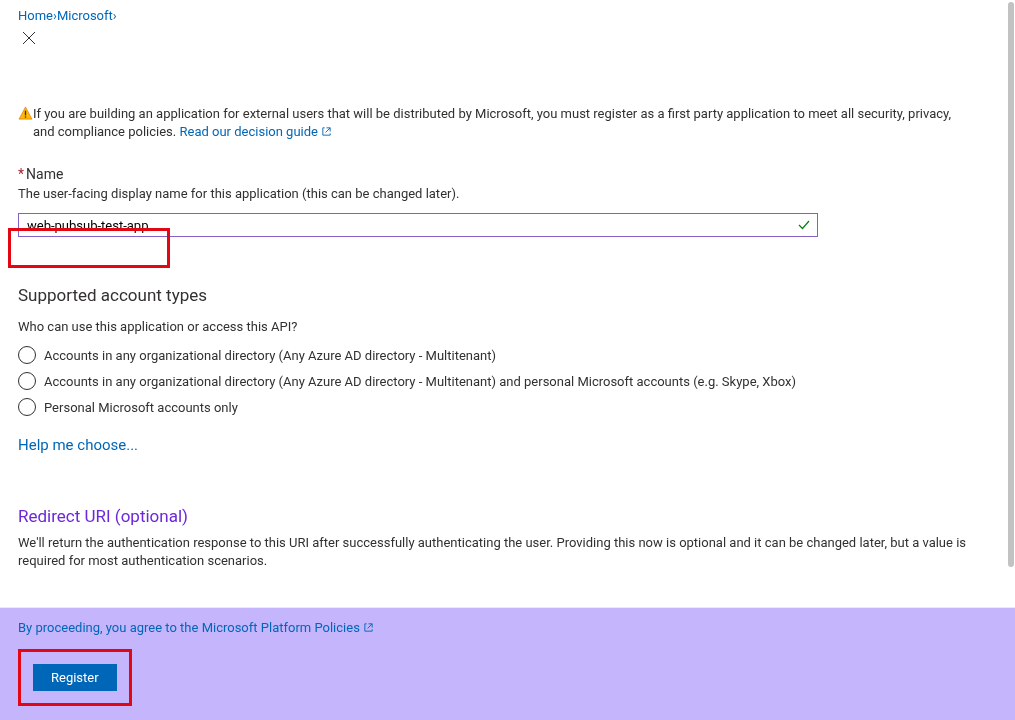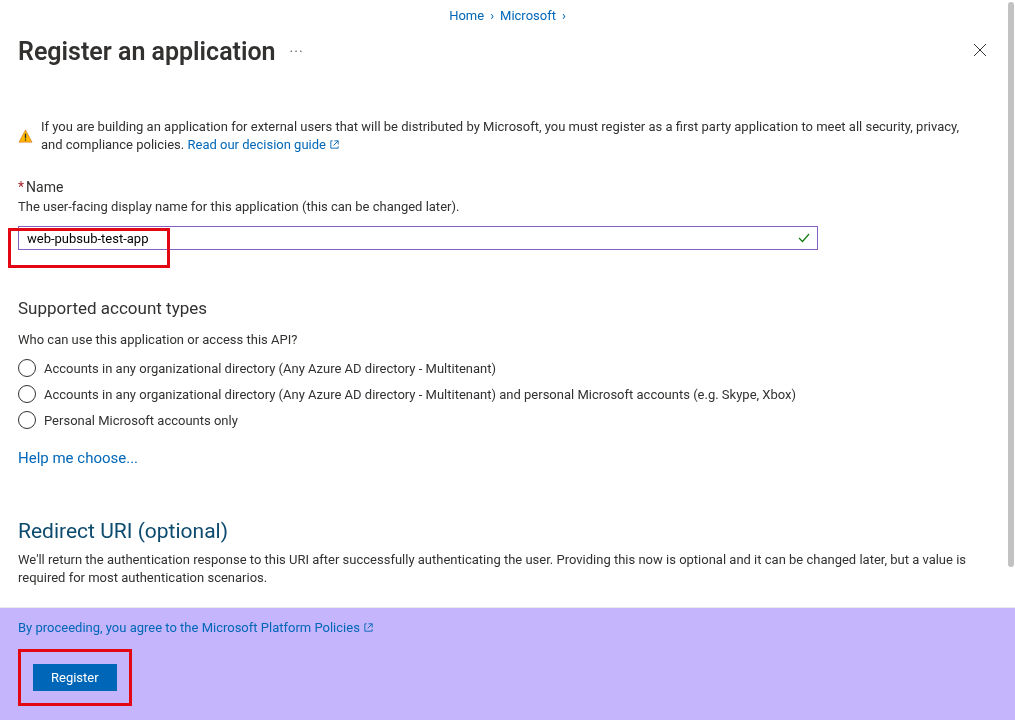--- a/index.html
+++ b/index.html
@@ -14,24 +14,23 @@
       position: relative;
     }
     .page {
       padding: 8px 18px 0 18px;
       height: 100%;
       position: relative;
     }
     .breadcrumb {
       display: flex;
       align-items: center;
-      gap: 6px;
-      font-size: 13px;
-      margin-bottom: 14px;
-      justify-content: center;
+      gap: 0;
+      font-size: 13px;
+      margin-bottom: 4px;
     }
     .breadcrumb a {
       color: #0067b8;
       text-decoration: none;
       cursor: pointer;
     }
     .breadcrumb-sep {
       color: #0067b8;
       font-size: 13px;
     }
@@ -61,22 +60,21 @@
       font-size: 16px;
       color: #323130;
       cursor: pointer;
       background: none;
       border: none;
       padding: 4px;
       margin-right: 6px;
     }
     .info-bar {
       display: flex;
-      align-items: center;
-      gap: 8px;
+      align-items: flex-start;
       font-size: 13px;
       color: #323130;
       line-height: 1.35;
       margin-bottom: 26px;
     }
     .info-text { max-width: 920px; }
     .link {
       color: #0067b8;
       text-decoration: none;
       cursor: pointer;
@@ -175,22 +173,22 @@
       border-radius: 50%;
       background: #005a9e;
     }
     .help-choose {
       color: #0067b8;
       font-size: 15px;
       cursor: pointer;
       display: inline-block;
     }
     .redirect-title {
-      font-size: 21px;
-      color: #0c4a6e;
+      font-size: 17px;
+      color: #6d28d9;
       margin-top: 52px;
       margin-bottom: 8px;
     }
     .redirect-desc {
       font-size: 13px;
       color: #323130;
       line-height: 1.4;
       max-width: 970px;
     }
     .footer {
@@ -241,24 +239,20 @@
   
   <div class="breadcrumb">
     <a>Home</a>
     <span class="breadcrumb-sep">›</span>
     <a>Microsoft</a>
     <span class="breadcrumb-sep">›</span>
   </div>
 
   
   <div class="header-row">
-    <div class="title-wrap">
-      <h1 class="page-title">Register an application</h1>
-      <span class="title-ellipsis">···</span>
-    </div>
     <button class="close-btn">
       <svg width="14" height="14" viewBox="0 0 14 14">
           <path d="M1 1 L13 13 M13 1 L1 13" stroke="#323130" stroke-width="1"></path>
         </svg>
     </button>
   </div>
 
   
   <div class="info-bar">
     <svg width="15" height="15" viewBox="0 0 16 16" style="margin-top:1px;flex-shrink:0">

